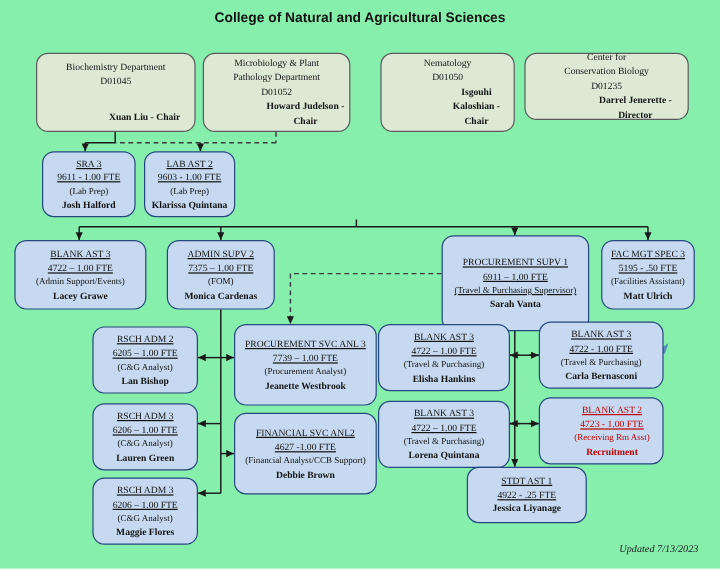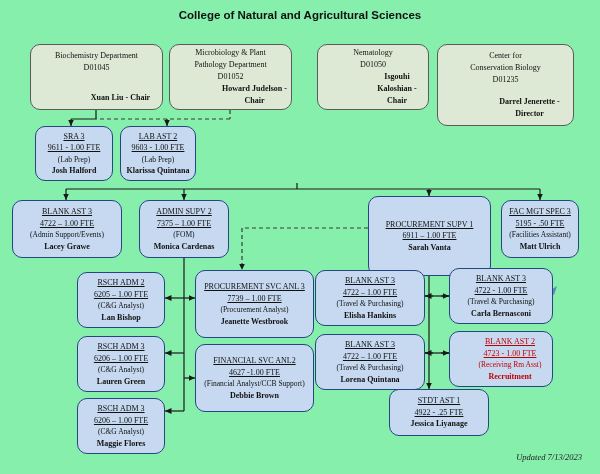--- a/index.html
+++ b/index.html
@@ -81,21 +81,21 @@
     <div>Microbiology &amp; Plant</div>
     <div>Pathology Department</div>
     <div>D01052</div>
     <div class="dhead">Howard Judelson - Chair</div>
   </div>
   <div class="box dept" style="left:317px;top:44px;width:112px;height:66px">
     <div>Nematology</div>
     <div>D01050</div>
     <div class="dhead">Isgouhi Kaloshian - Chair</div>
   </div>
-  <div class="box dept" style="left:437px;top:44px;width:137px;height:82px">
+  <div class="box dept" style="left:437px;top:44px;width:137px;height:56px">
     <div>Center for</div>
     <div>Conservation Biology</div>
     <div>D01235</div>
     <div class="dhead">Darrel Jenerette - Director</div>
   </div>
 
   <div class="box staff" style="left:35px;top:126px;width:78px;height:55px">
     <div class="u">SRA 3</div>
     <div class="u">9611 - 1.00 FTE</div>
     <div class="role">(Lab Prep)</div>
@@ -116,20 +116,21 @@
   </div>
   <div class="box staff" style="left:139px;top:200px;width:90px;height:58px">
     <div class="u">ADMIN SUPV 2</div>
     <div class="u">7375 – 1.00 FTE</div>
     <div class="role">(FOM)</div>
     <div class="name">Monica Cardenas</div>
   </div>
   <div class="box staff" style="left:368px;top:196px;width:123px;height:80px">
     <div class="u">PROCUREMENT SUPV 1</div>
     <div class="u">6911 – 1.00 FTE</div>
+    <div class="role u">(Travel &amp; Purchasing Supervisor)</div>
     <div class="name">Sarah Vanta</div>
   </div>
   <div class="box staff" style="left:501px;top:200px;width:78px;height:58px">
     <div class="u">FAC MGT SPEC 3</div>
     <div class="u">5195 - .50 FTE</div>
     <div class="role">(Facilities Assistant)</div>
     <div class="name">Matt Ulrich</div>
   </div>
 
   <div class="box staff" style="left:77px;top:272px;width:88px;height:56px">

